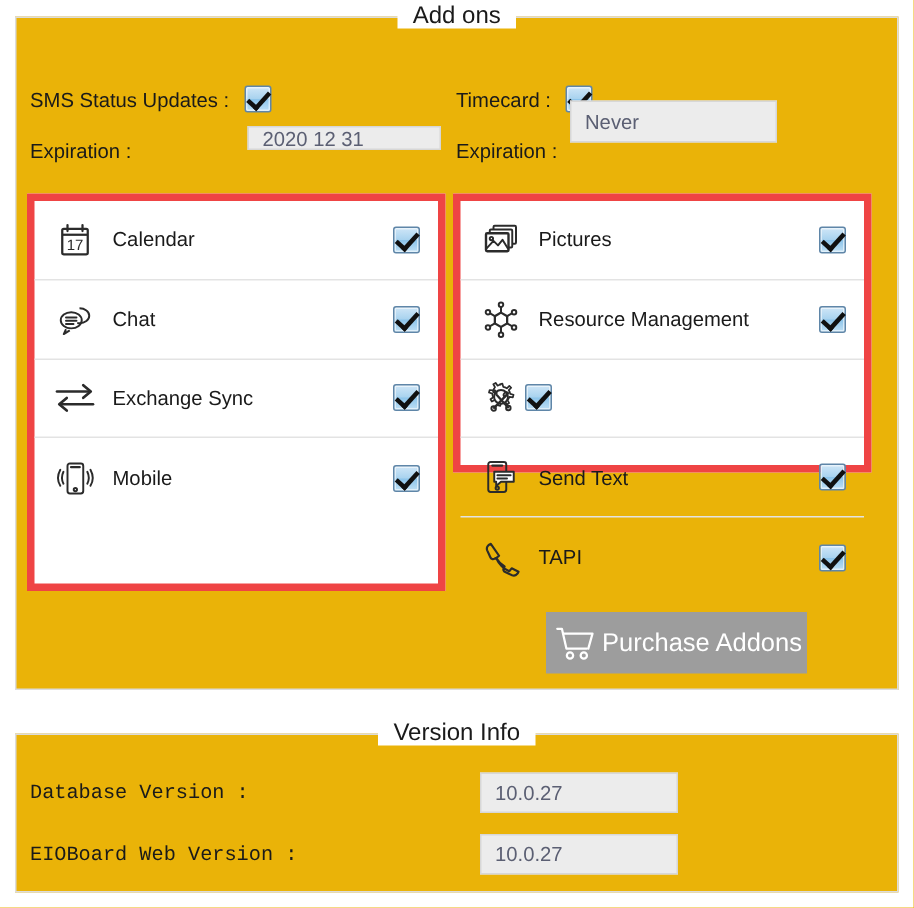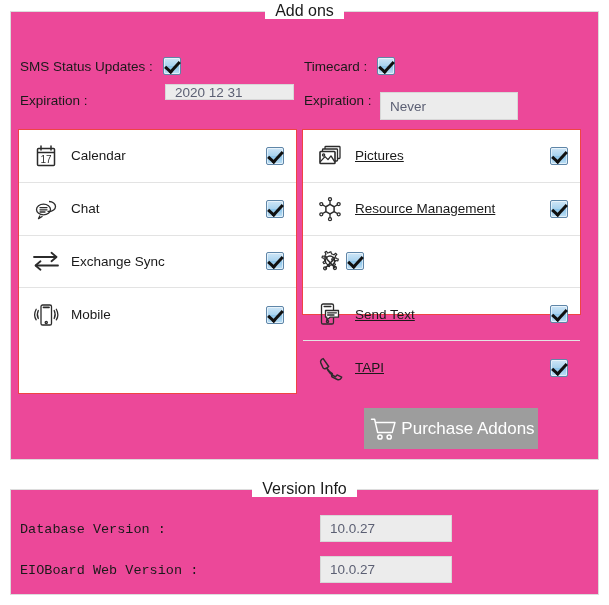--- a/index.html
+++ b/index.html
@@ -13,21 +13,21 @@
     background: #ffffff;
     font-family: "Liberation Sans", sans-serif;
     color: #1a1a1a;
     overflow: hidden;
     position: relative;
   }
 
   
   .panel {
     position: absolute;
-    background: #ec4899;
+    background: #eab308;
     border: 1px solid #dcdcdc;
     box-sizing: border-box;
   }
   .panel-legend {
     position: absolute;
     top: -11px;
     left: 0;
     right: 0;
     text-align: center;
     font-size: 16px;
@@ -101,26 +101,26 @@
     color: #5b5f73;
     padding: 0 9px;
     display: flex;
     align-items: center;
     position: absolute;
   }
 
   
   .grid {
     position: absolute;
-    border: 1px solid #ef4444;
+    border: 5px solid #ef4444;
     background: #ffffff;
     box-sizing: border-box;
   }
   #grid-left  { left: 7px;   top: 117px; width: 279px; height: 265px; }
-  #grid-right { left: 291px; top: 117px; width: 279px; height: 186px; text-decoration: underline; }
+  #grid-right { left: 291px; top: 117px; width: 279px; height: 186px; }
 
   .grid-row {
     height: 52.8px;
     box-sizing: border-box;
     border-bottom: 1px solid #e3e3e3;
     display: flex;
     align-items: center;
     padding: 0 12px 0 11px;
   }
   .grid-row:last-child { border-bottom: none; }
@@ -195,21 +195,21 @@
     <span>2020 12 31</span>
   </div>
 
   <div class="toggle-row" style="left:293px; top:45px;">
     <span class="toggle-label">Timecard :</span>
     <span class="cbx" style="margin-left:10px;"></span>
   </div>
   <div class="toggle-row" style="left:293px; top:81px;">
     <span class="toggle-label">Expiration :</span>
   </div>
-  <div class="ro-input" style="left:369px; top:80px; width:138px; height:28px;">
+  <div class="ro-input" style="left:369px; top:55px; width:138px; height:28px;">
     <span>Never</span>
   </div>
 
   <div class="grid" id="grid-left">
 
     <div class="grid-row">
       <span class="row-icon">
         <svg width="28" height="28" viewBox="0 0 28 28" fill="none" stroke="#2b2b2b" stroke-width="1.5">
           <rect x="5.5" y="6.5" width="17" height="17" rx="1"></rect>
           <path d="M5.5 10.5 H22.5"></path>

